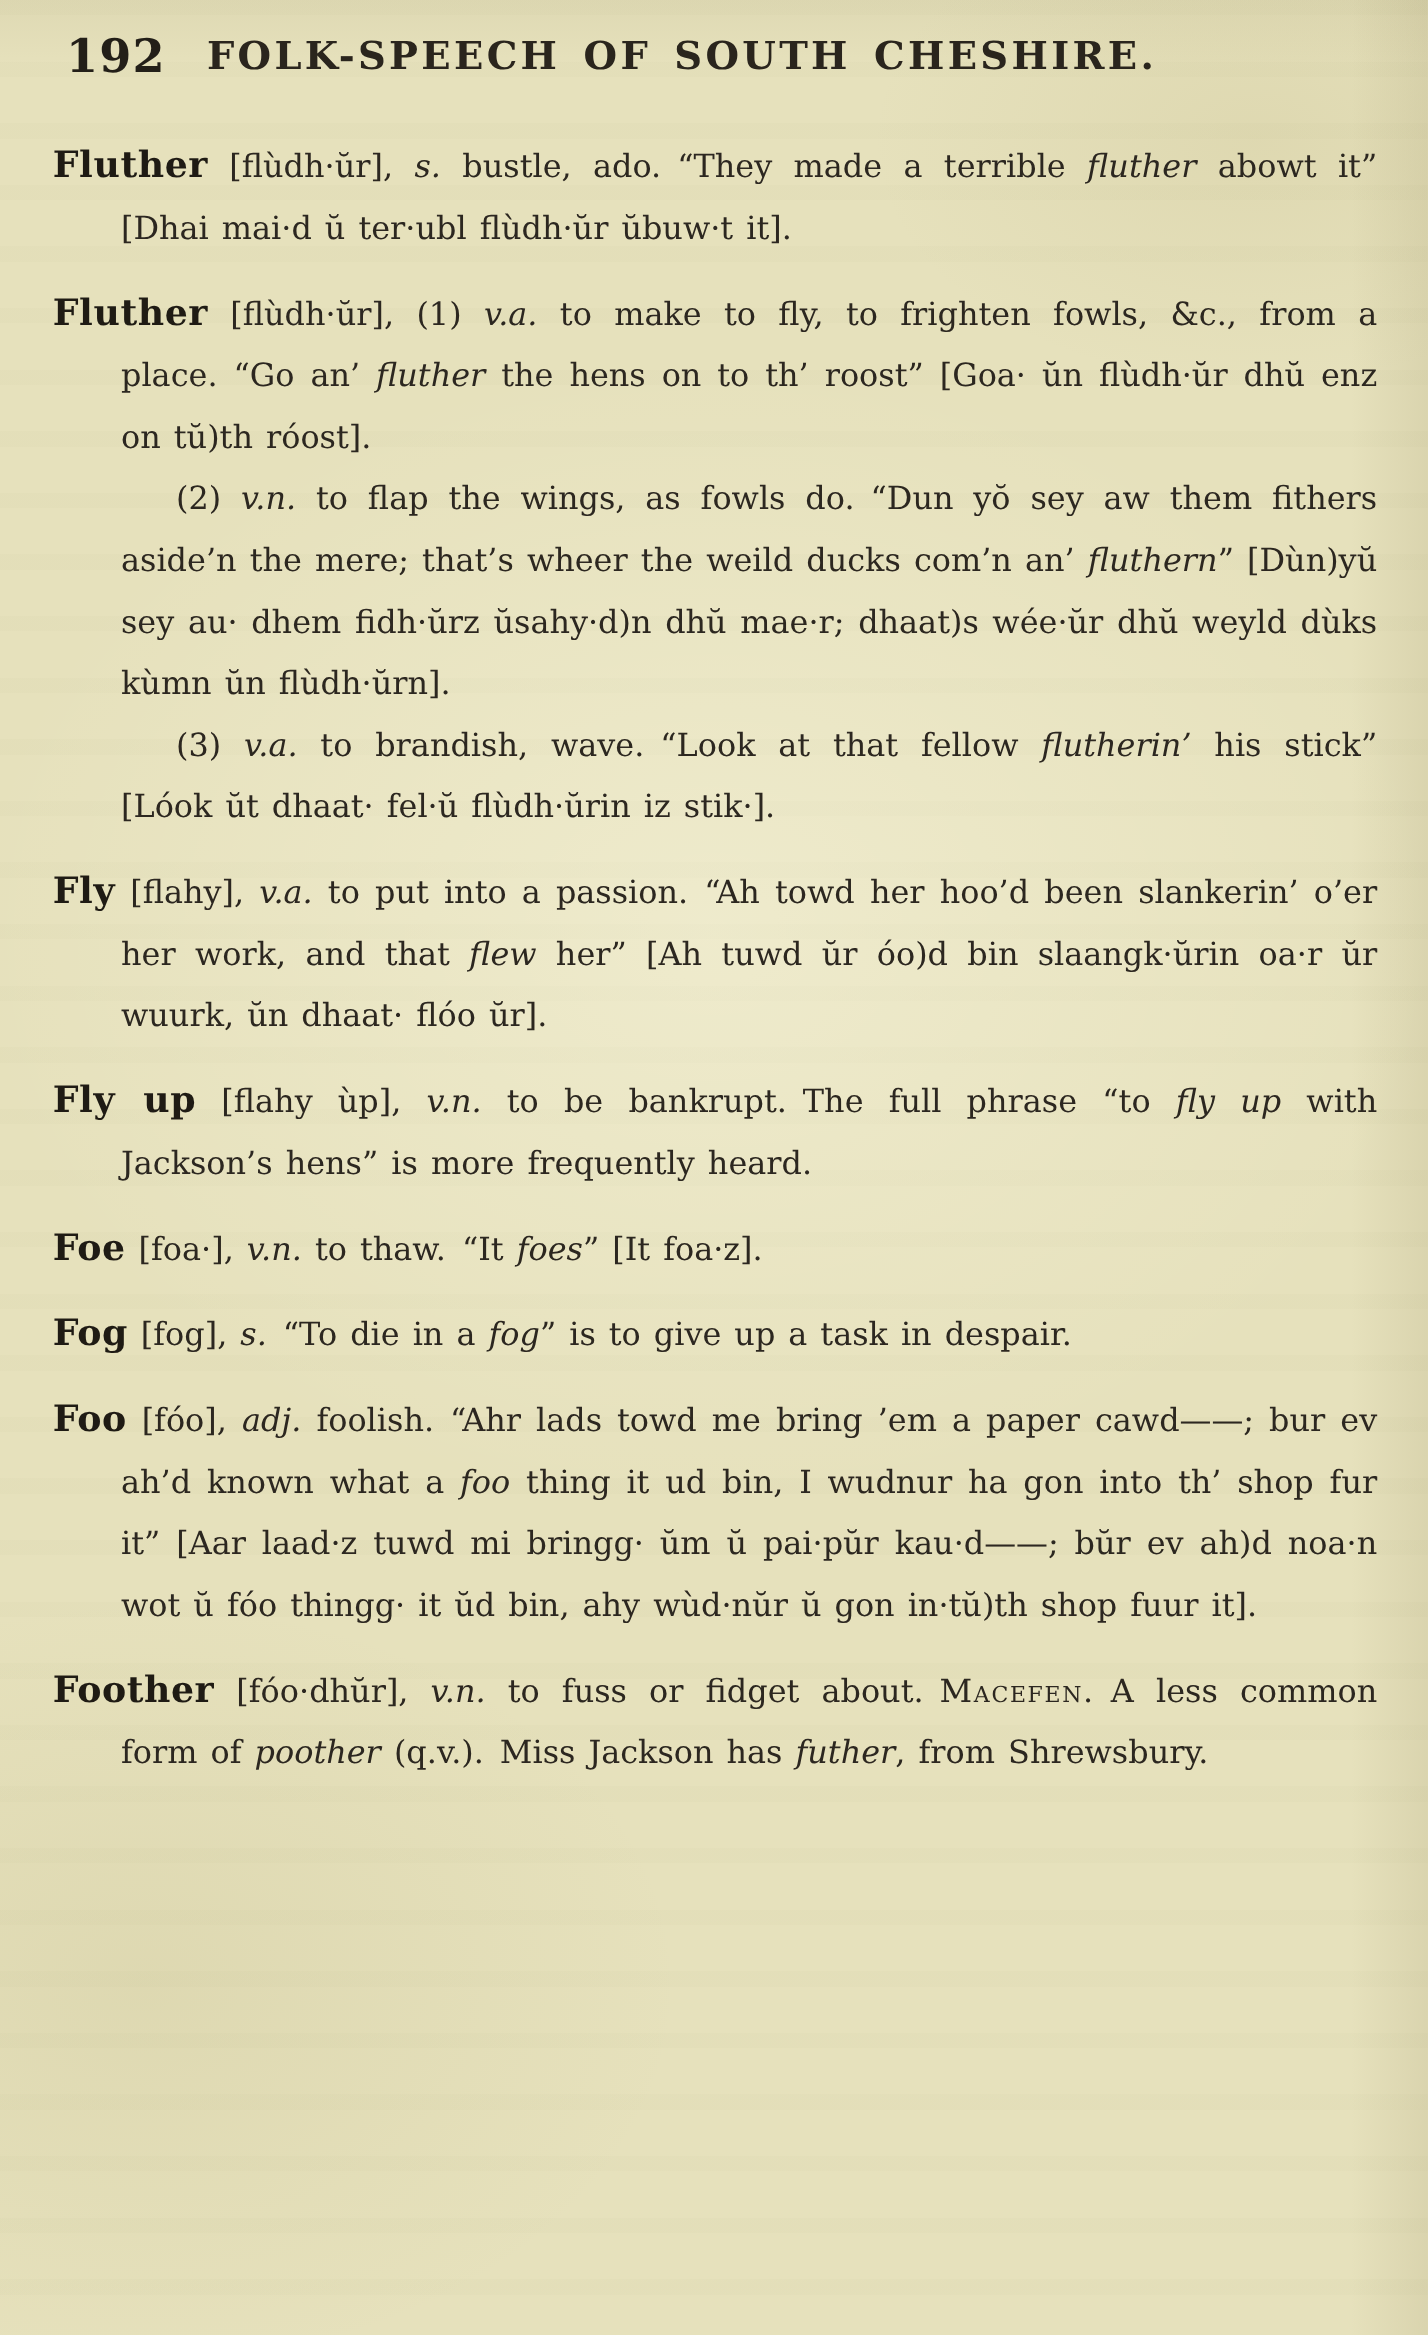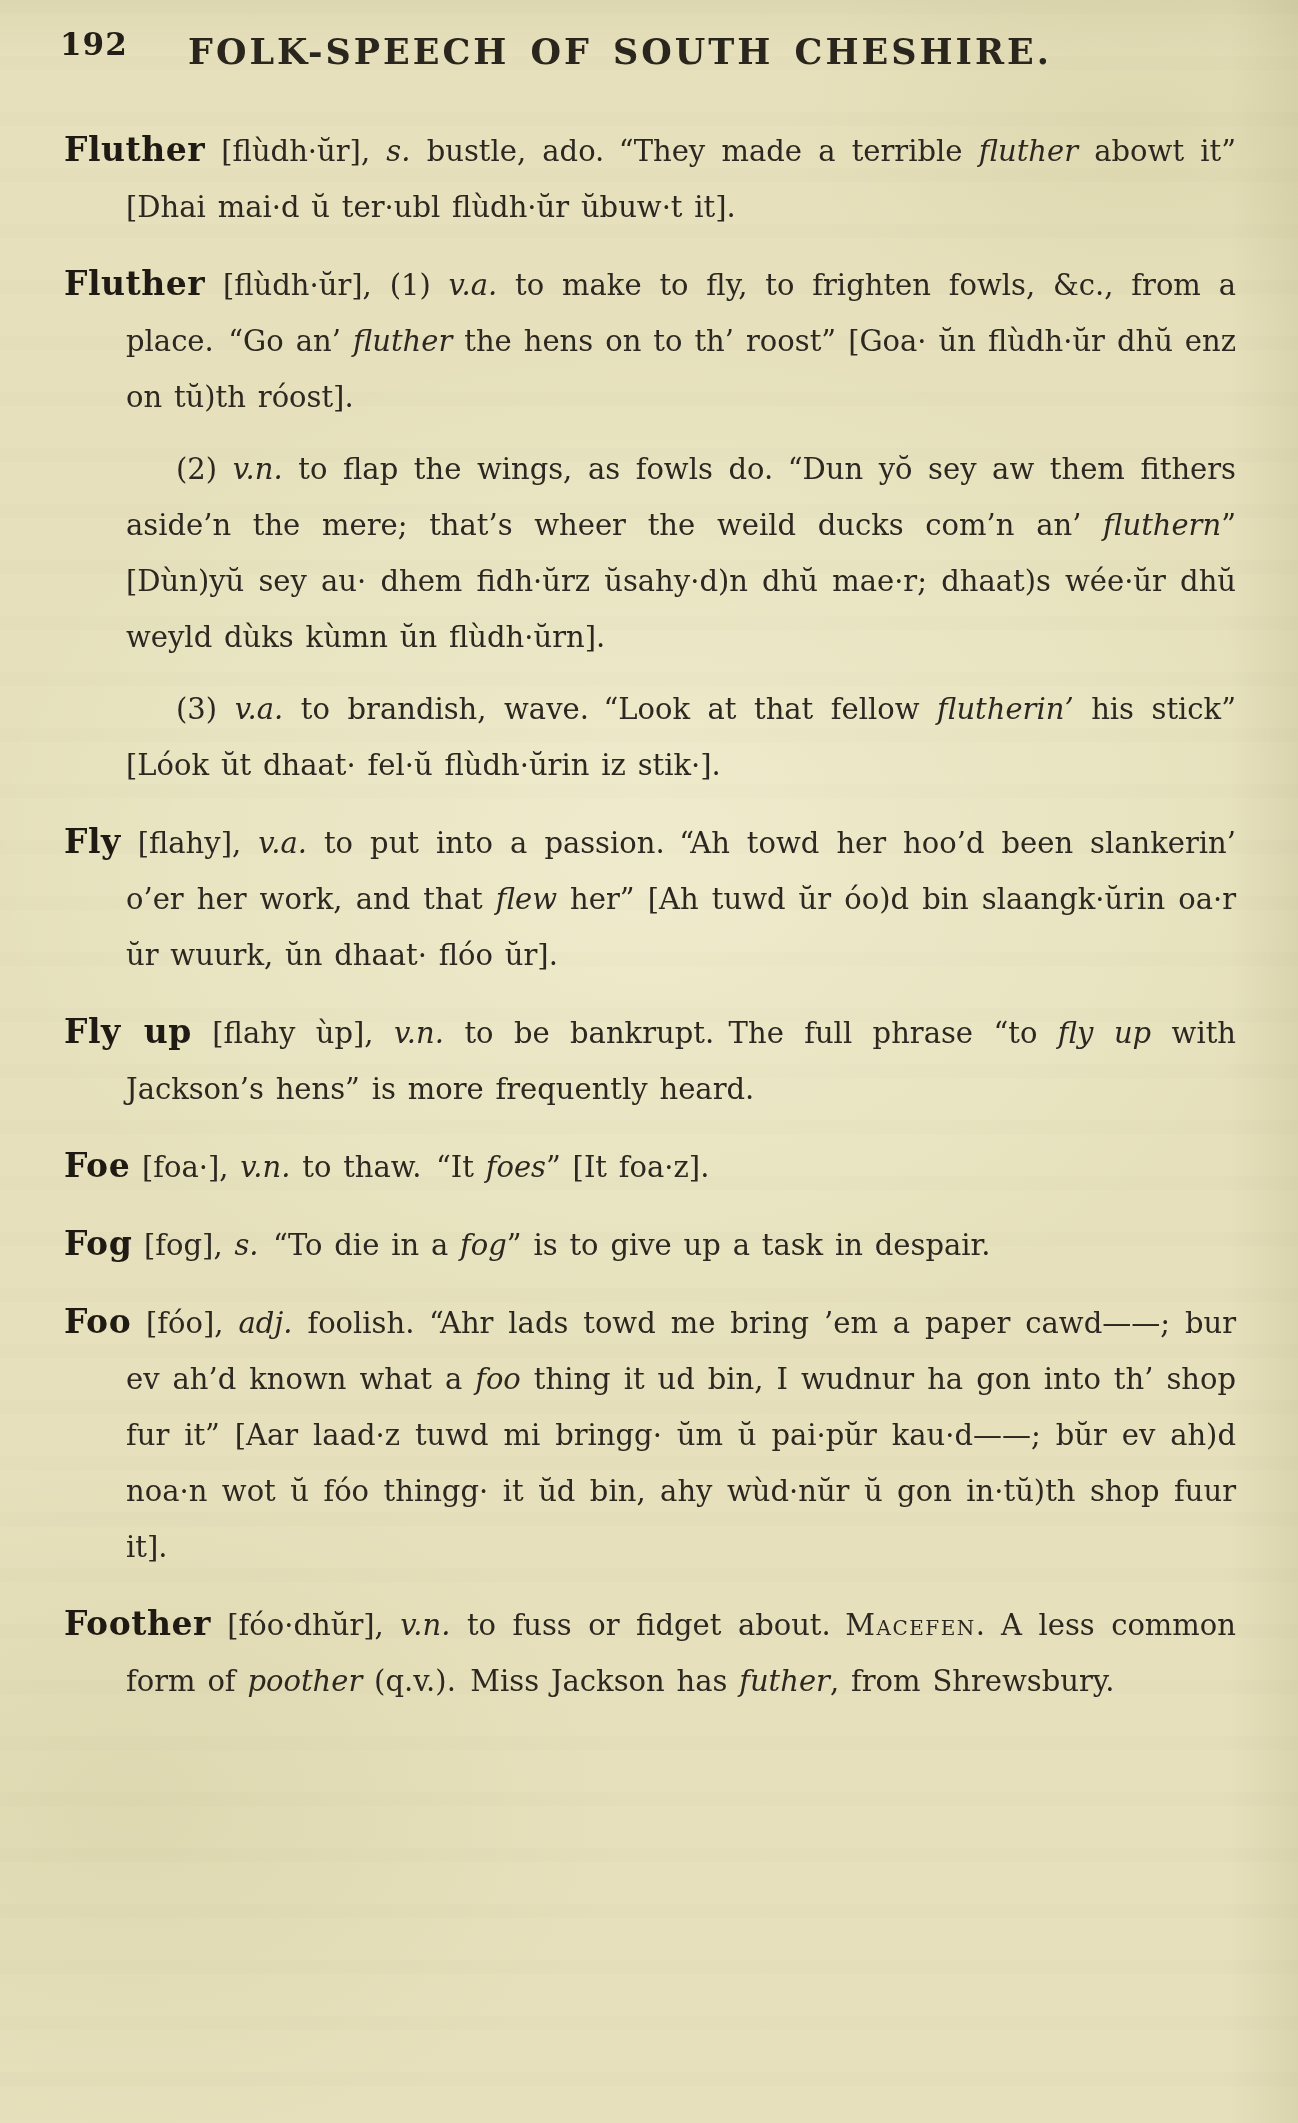--- a/index.html
+++ b/index.html
@@ -31,21 +31,21 @@
   }
   .header {
     position: relative;
     height: 52px;
     margin-bottom: 44px;
   }
   .page-number {
     position: absolute;
     left: 12px;
     top: 0;
-    font-size: 31px;
+    font-size: 42px;
     font-weight: bold;
     letter-spacing: 1px;
     color: #231f18;
   }
   .running-title {
     position: absolute;
     left: 0;
     right: 60px;
     top: 5px;
     text-align: center;
@@ -55,21 +55,21 @@
     word-spacing: 6px;
     color: #2a251d;
   }
   .entries {
     font-size: 29px;
   }
   .entry {
     margin: 0 0 21px 0;
   }
   .para {
-    margin: 16px;
+    margin: 0;
     line-height: 56px;
     text-align: justify;
     word-spacing: 0.09em;
   }
   .entry-para {
     padding-left: 62px;
     text-indent: -62px;
   }
   .sense-para {
     padding-left: 62px;

